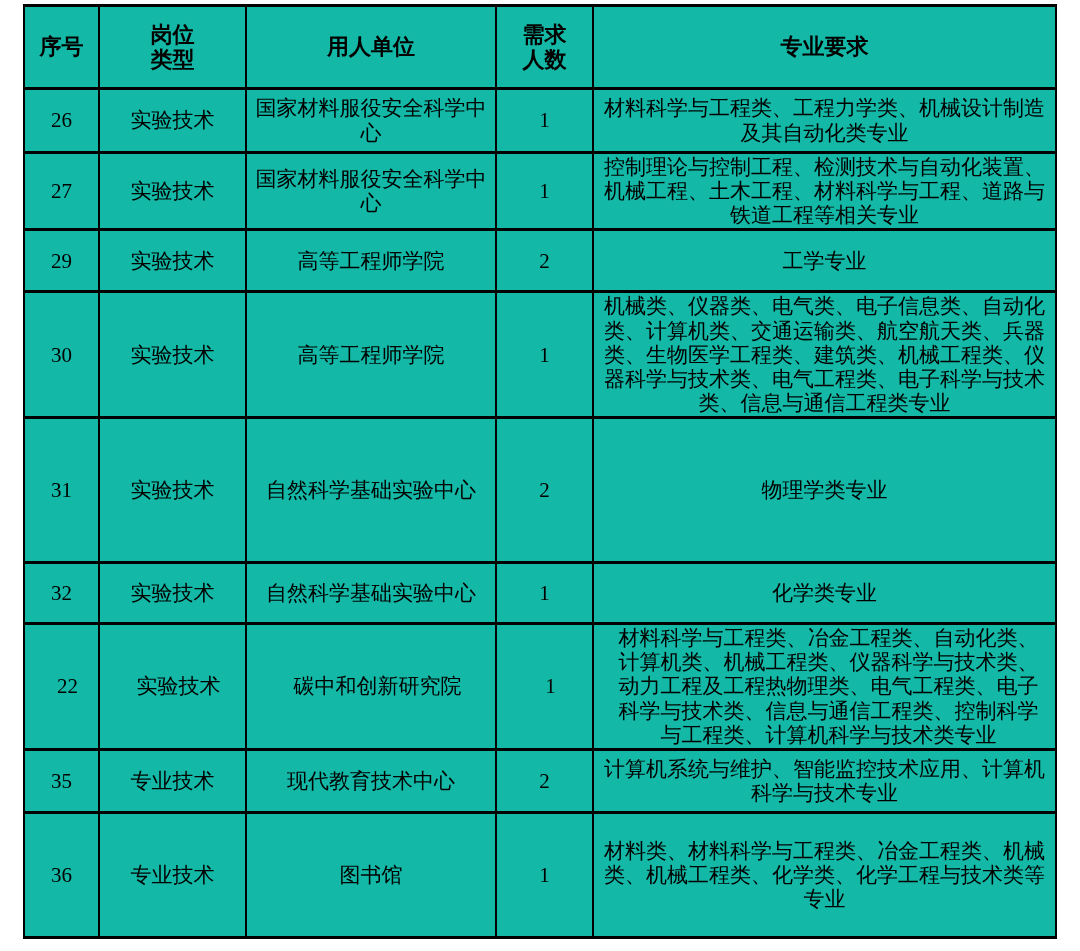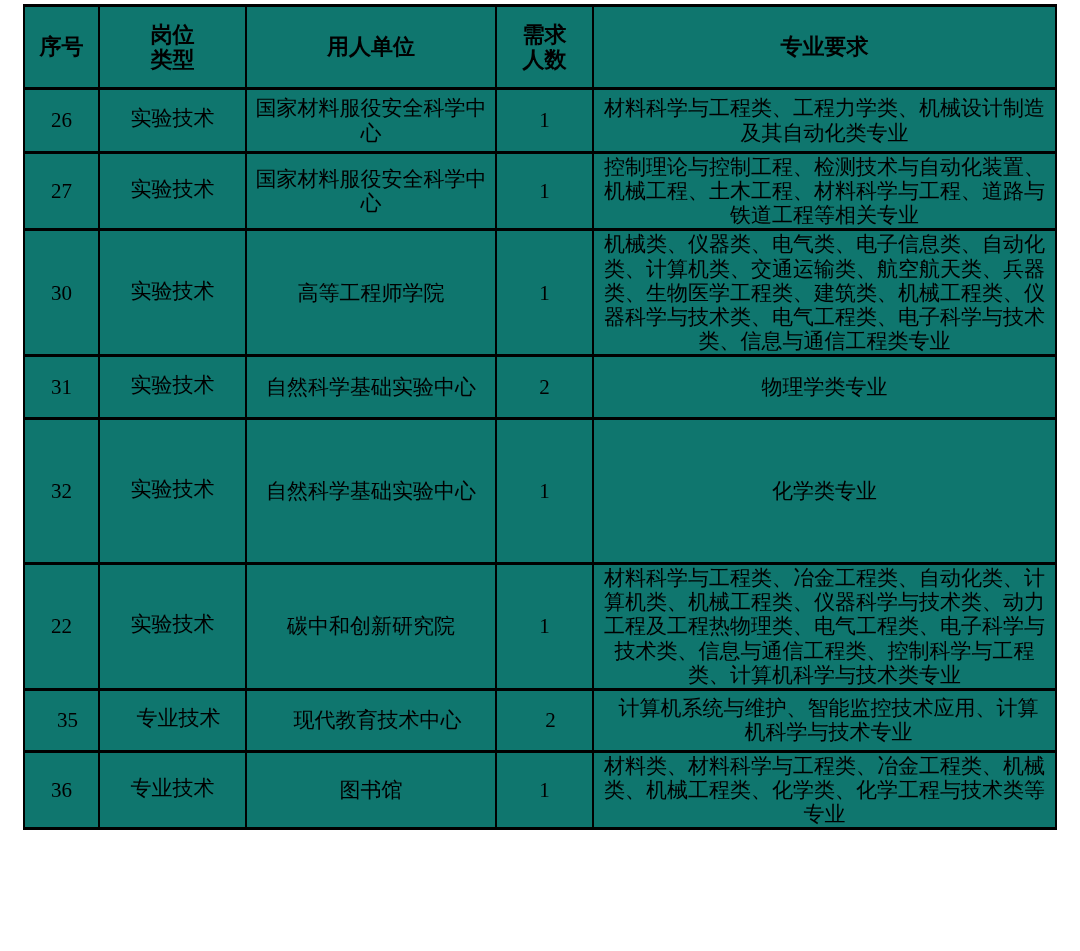--- a/index.html
+++ b/index.html
@@ -16,21 +16,21 @@
     position: relative;
     width: 1080px;
     height: 951px;
     background: #ffffff;
   }
   table.recruit {
     border-collapse: collapse;
     table-layout: fixed;
     width: 1032px;
     margin: 4px 0 0 23px;
-    background: #0f766e;
+    background: #14b8a6;
   }
   table.recruit th,
   table.recruit td {
     border-left: 2px solid #000000;
     border-right: 2px solid #000000;
     border-top: 3px solid #000000;
     border-bottom: 3px solid #000000;
     vertical-align: middle;
     text-align: center;
     font-size: 21px;
@@ -38,21 +38,21 @@
     overflow: hidden;
   }
   table.recruit th {
     font-weight: bold;
     font-size: 22px;
     white-space: pre-line;
     height: 78px;
     padding: 1px 2px;
   }
   td.col-seq   { padding: 1px 4px; }
-  td.col-type  { padding: 1px 4px; font-family: Liberation Mono, monospace; }
+  td.col-type  { padding: 1px 4px; }
   td.col-unit  { padding: 1px 3px; }
   td.col-count { padding: 1px 4px; }
   td.col-major {
     padding: 1px 8px;
     text-align: justify;
     text-align-last: center;
     line-height: 1.12;
   }
   tbody tr:nth-child(1)  td { height: 59px; margin-top: 35px; }
   tbody tr:nth-child(2)  td { height: 70px; }
@@ -98,20 +98,27 @@
           <td class="col-major">材料科学与工程类、工程力学类、机械设计制造及其自动化类专业</td>
         </tr>
         <tr>
           <td class="col-seq">27</td>
           <td class="col-type">实验技术</td>
           <td class="col-unit">国家材料服役安全科学中心</td>
           <td class="col-count">1</td>
           <td class="col-major">控制理论与控制工程、检测技术与自动化装置、机械工程、土木工程、材料科学与工程、道路与铁道工程等相关专业</td>
         </tr>
         <tr>
+          <td class="col-seq">29</td>
+          <td class="col-type">实验技术</td>
+          <td class="col-unit">高等工程师学院</td>
+          <td class="col-count">2</td>
+          <td class="col-major">工学专业</td>
+        </tr>
+        <tr>
           <td class="col-seq">30</td>
           <td class="col-type">实验技术</td>
           <td class="col-unit">高等工程师学院</td>
           <td class="col-count">1</td>
           <td class="col-major">机械类、仪器类、电气类、电子信息类、自动化类、计算机类、交通运输类、航空航天类、兵器类、生物医学工程类、建筑类、机械工程类、仪器科学与技术类、电气工程类、电子科学与技术类、信息与通信工程类专业</td>
         </tr>
         <tr>
           <td class="col-seq">31</td>
           <td class="col-type">实验技术</td>
           <td class="col-unit">自然科学基础实验中心</td>

